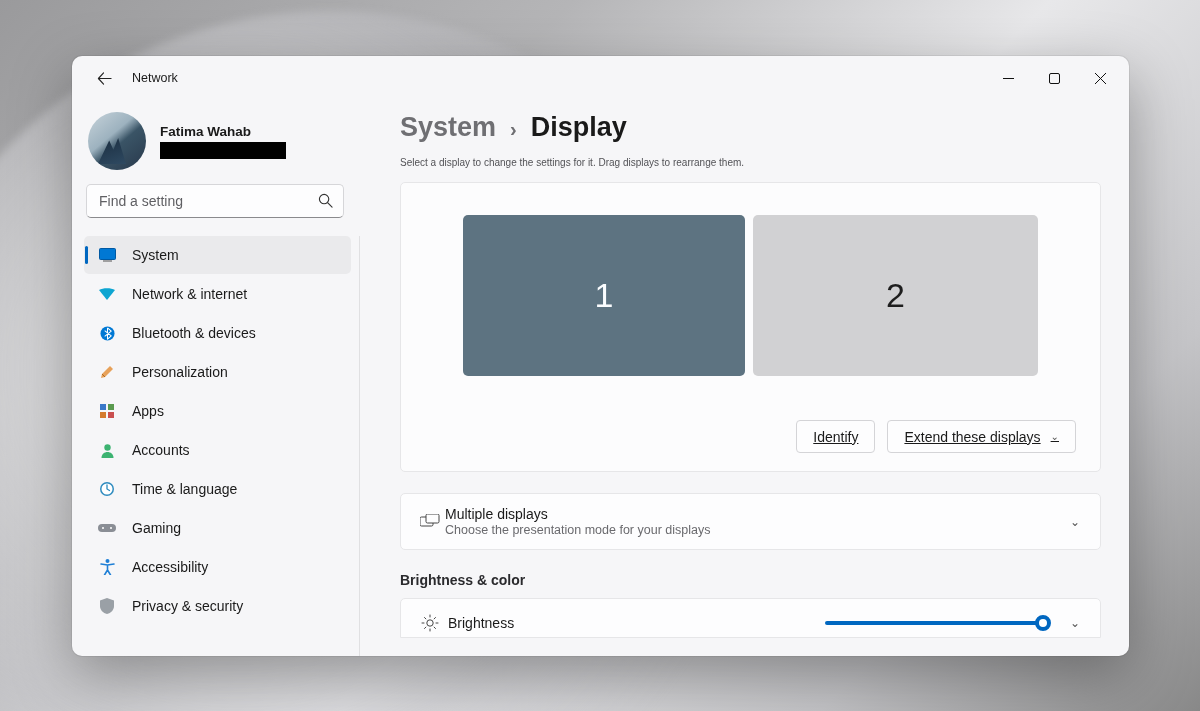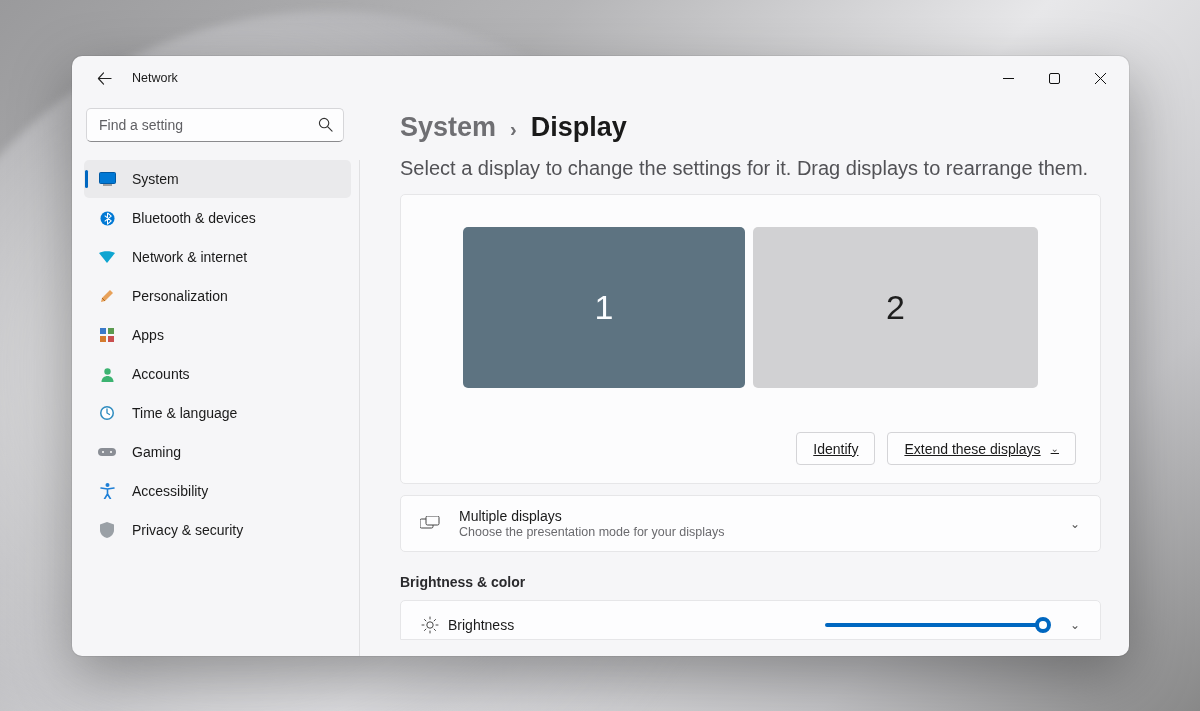--- a/index.html
+++ b/index.html
@@ -64,37 +64,37 @@
     .nav-ico { width:18px; height:18px; display:flex; align-items:center; justify-content:center; font-size:15px; }
     
     .main { flex:1; padding: 10px 28px 0 28px; overflow-y:auto; position:relative; }
     .main::-webkit-scrollbar{width:4px;} .main::-webkit-scrollbar-thumb{background:#b0b0b3;border-radius:2px;}
     
     .crumb { display:flex; align-items:baseline; gap:14px; margin-top:2px; }
     .crumb-parent { font-size:27px; font-weight:600; color:#6f6f73; }
     .crumb-sep { font-size:20px; color:#6f6f73; font-weight:600; }
     .crumb-current { font-size:27px; font-weight:600; color:#1a1a1a; }
     
-    .subtext { margin-top:14px; font-size:20px; color:#525256; }
+    .subtext { margin-top:14px; font-size:10px; color:#525256; }
     
     .display-box {
       margin-top:14px; border:1px solid #e6e6e8; border-radius:5px; background:#fcfcfd;
       padding: 32px 24px 18px 24px;
     }
     .monitors { display:flex; justify-content:center; gap:8px; }
     .mon { height:161px; display:flex; align-items:center; justify-content:center; font-size:34px; border-radius:5px; }
     .mon1 { width:282px; background:#5d7381; color:#fbfdff; }
     .mon2 { width:285px; background:#d1d1d3; color:#1e1e1e; }
     .disp-actions { display:flex; justify-content:flex-end; gap:12px; margin-top:44px; }
     .btn { height:33px; padding:0 16px; border:1px solid #d4d4d7; background:#fdfdfe; border-radius:4px; font-size:14px; color:#1a1a1a; display:flex; align-items:center; gap:10px;text-decoration:underline; }
     .caret{font-size:10px;color:#555;}
     
     .card {
-      margin-top:11px; border:1px solid #e6e6e8; background:#fdfdfe; border-radius:5px;
-      display:flex; align-items:center; gap:18px; padding:12px 20px 12px 18px;
+      margin-top:21px; border:1px solid #e6e6e8; background:#fdfdfe; border-radius:5px;
+      display:flex; align-items:center; gap:4px; padding:12px 20px 12px 18px;
     }
     .card-ico { width:22px; color:#3a3a3e; display:flex; justify-content:center; }
     .card-text { display:flex; flex-direction:column; }
     .card-title { font-size:14px; color:#1a1a1a; }
     .card-sub { font-size:12.5px; color:#6a6a6e; margin-top:1px; }
     .card-chev { margin-left:auto; color:#555; font-size:12px; }
     
     .section-label { font-size:14px; font-weight:600; color:#2a2a2d; margin-top:22px; }
     
     .bright-card {
@@ -131,20 +131,27 @@
       <div class="winbtn close">
         <svg width="11" height="11" viewBox="0 0 11 11">
             <path d="M0 0l11 11M11 0L0 11" stroke="currentColor" stroke-width="1"></path>
           </svg>
       </div>
     </div>
   </div>
 
   <div class="body">
     <div class="sidebar">
+      <div class="user-row">
+        <div class="avatar"></div>
+        <div class="user-meta">
+          <div class="user-name">Fatima Wahab</div>
+          <div class="redact"></div>
+        </div>
+      </div>
 
       <div class="search">
         <input type="text" placeholder="Find a setting" style="">
         <span class="search-icon">
           <svg width="15" height="15" viewBox="0 0 16 16">
               <circle cx="6.5" cy="6.5" r="5" stroke="#333" stroke-width="1.2" fill="none"></circle>
               <path d="M10.5 10.5 15 15" stroke="#333" stroke-width="1.2" stroke-linecap="round"></path>
             </svg>
         </span>
       </div>
@@ -154,34 +161,34 @@
           <span class="nav-ico">
               <svg width="17" height="14" viewBox="0 0 17 14">
                 <rect x=".5" y=".5" width="16" height="11" rx="1" fill="#0078d4" stroke="#0059a3"></rect>
                 <rect y="12.5" x="4" width="9" height="1" fill="#555"></rect>
               </svg>
             </span>
           <span>System</span>
         </div>
         <div class="nav-item">
           <span class="nav-ico">
+              <svg width="16" height="13" viewBox="0 0 16 13">
+                <path d="M8 12 0 2C4 -0.5 12 -0.5 16 2Z" fill="#0ea5d1"></path>
+              </svg>
+            </span>
+          <span>Network &amp; internet</span>
+        </div>
+        <div class="nav-item">
+          <span class="nav-ico">
               <svg width="15" height="15" viewBox="0 0 16 16">
                 <circle cx="8" cy="8" r="7.5" fill="#0078d4"></circle>
                 <path d="M8 2v12l4-3.5L5 5m0 6 7-5.5L8 2" stroke="#fff" stroke-width="1.1" fill="none" stroke-linejoin="round"></path>
               </svg>
             </span>
           <span>Bluetooth &amp; devices</span>
-        </div>
-        <div class="nav-item">
-          <span class="nav-ico">
-              <svg width="16" height="13" viewBox="0 0 16 13">
-                <path d="M8 12 0 2C4 -0.5 12 -0.5 16 2Z" fill="#0ea5d1"></path>
-              </svg>
-            </span>
-          <span>Network &amp; internet</span>
         </div>
         <div class="nav-item">
           <span class="nav-ico">
               <svg width="16" height="16" viewBox="0 0 16 16">
                 <path d="M2 14l1-4 8-8 3 3-8 8z" fill="#e7a15a"></path>
                 <path d="M3 10l3 3" stroke="#b16a1f" stroke-width="1"></path>
               </svg>
             </span>
           <span>Personalization</span>
         </div>

